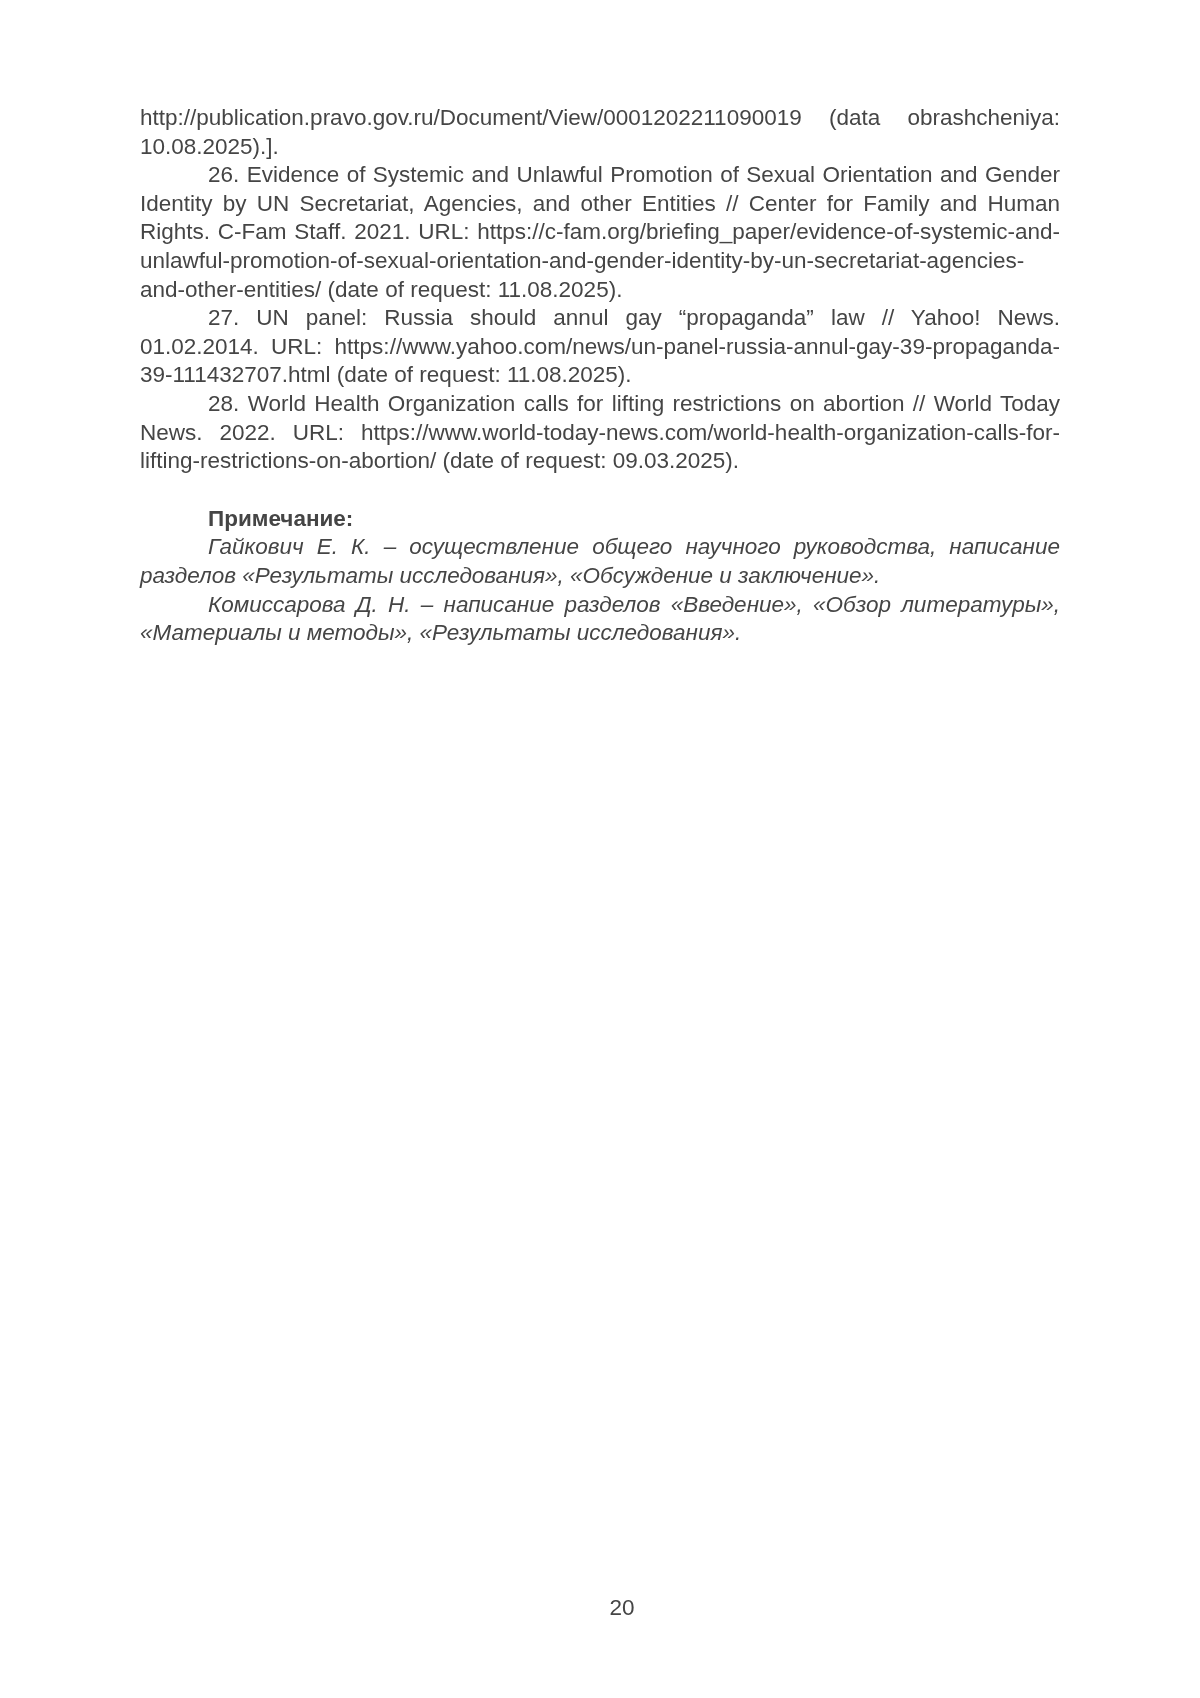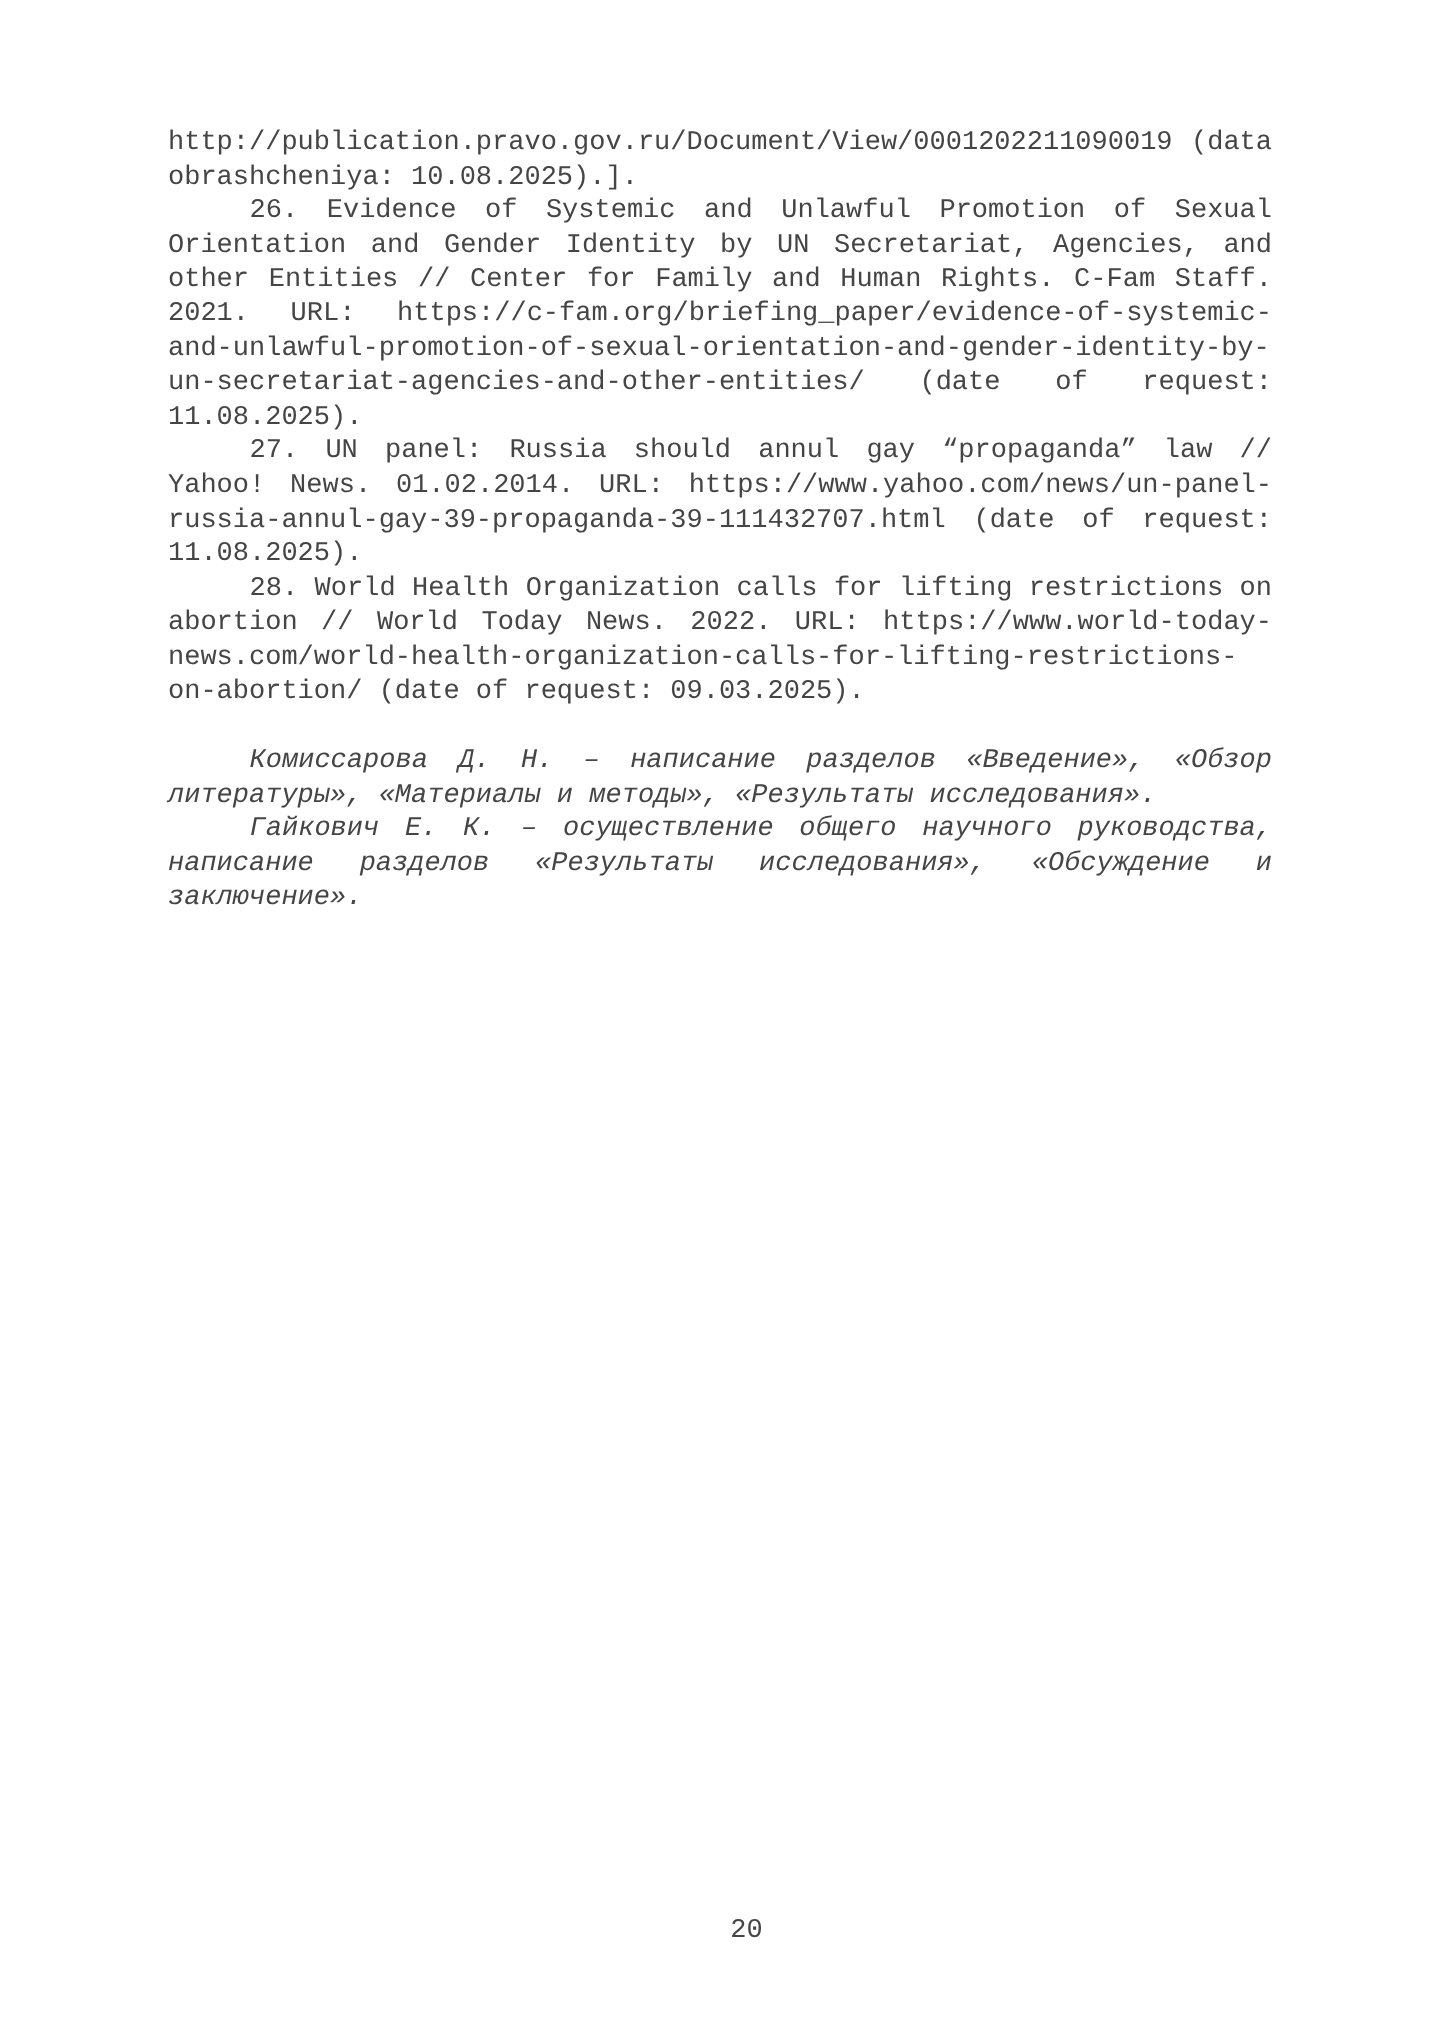--- a/index.html
+++ b/index.html
@@ -5,21 +5,21 @@
   html, body {
     margin: 0;
     padding: 0;
     background: #ffffff;
   }
   .page {
     position: relative;
     width: 1200px;
     height: 1698px;
     background: #ffffff;
-    font-family: Liberation Mono, monospace;
+    font-family: Liberation Sans, sans-serif;
     color: #454545;
     overflow: hidden;
   }
   .content {
     position: absolute;
     left: 140px;
     right: 140px;
     top: 104px;
   }
   .para {
@@ -63,18 +63,19 @@
 
 <div class="page">
   <div class="content">
     <div class="references">
       <p class="para no-indent">http://publication.pravo.gov.ru/Document/View/0001202211090019 (data obrashcheniya: 10.08.2025).].</p>
       <p class="para">26. Evidence of Systemic and Unlawful Promotion of Sexual Orientation and Gender Identity by UN Secretariat, Agencies, and other Entities // Center for Family and Human Rights. C-Fam Staff. 2021. URL: https://c-fam.org/briefing_paper/evidence-of-systemic-and-unlawful-promotion-of-sexual-orientation-and-gender-identity-by-un-secretariat-agencies-and-other-entities/ (date of request: 11.08.2025).</p>
       <p class="para">27. UN panel: Russia should annul gay “propaganda” law // Yahoo! News. 01.02.2014. URL: https://www.yahoo.com/news/un-panel-russia-annul-gay-39-propaganda-39-111432707.html (date of request: 11.08.2025).</p>
       <p class="para">28. World Health Organization calls for lifting restrictions on abortion // World Today News. 2022. URL: https://www.world-today-news.com/world-health-organization-calls-for-lifting-restrictions-on-abortion/ (date of request: 09.03.2025).</p>
     </div>
     <div class="note">
+      <p class="note-heading">Примечание:</p>
+      <p class="para italic">Гайкович Е. К. – осуществление общего научного руководства, написание разделов «Результаты исследования», «Обсуждение и заключение».</p>
       <p class="para italic">Комиссарова Д. Н. – написание разделов «Введение», «Обзор литературы», «Материалы и методы», «Результаты исследования».</p>
-      <p class="para italic">Гайкович Е. К. – осуществление общего научного руководства, написание разделов «Результаты исследования», «Обсуждение и заключение».</p>
     </div>
   </div>
   <div class="page-number">20</div>
 </div>
 
 </body></html>

